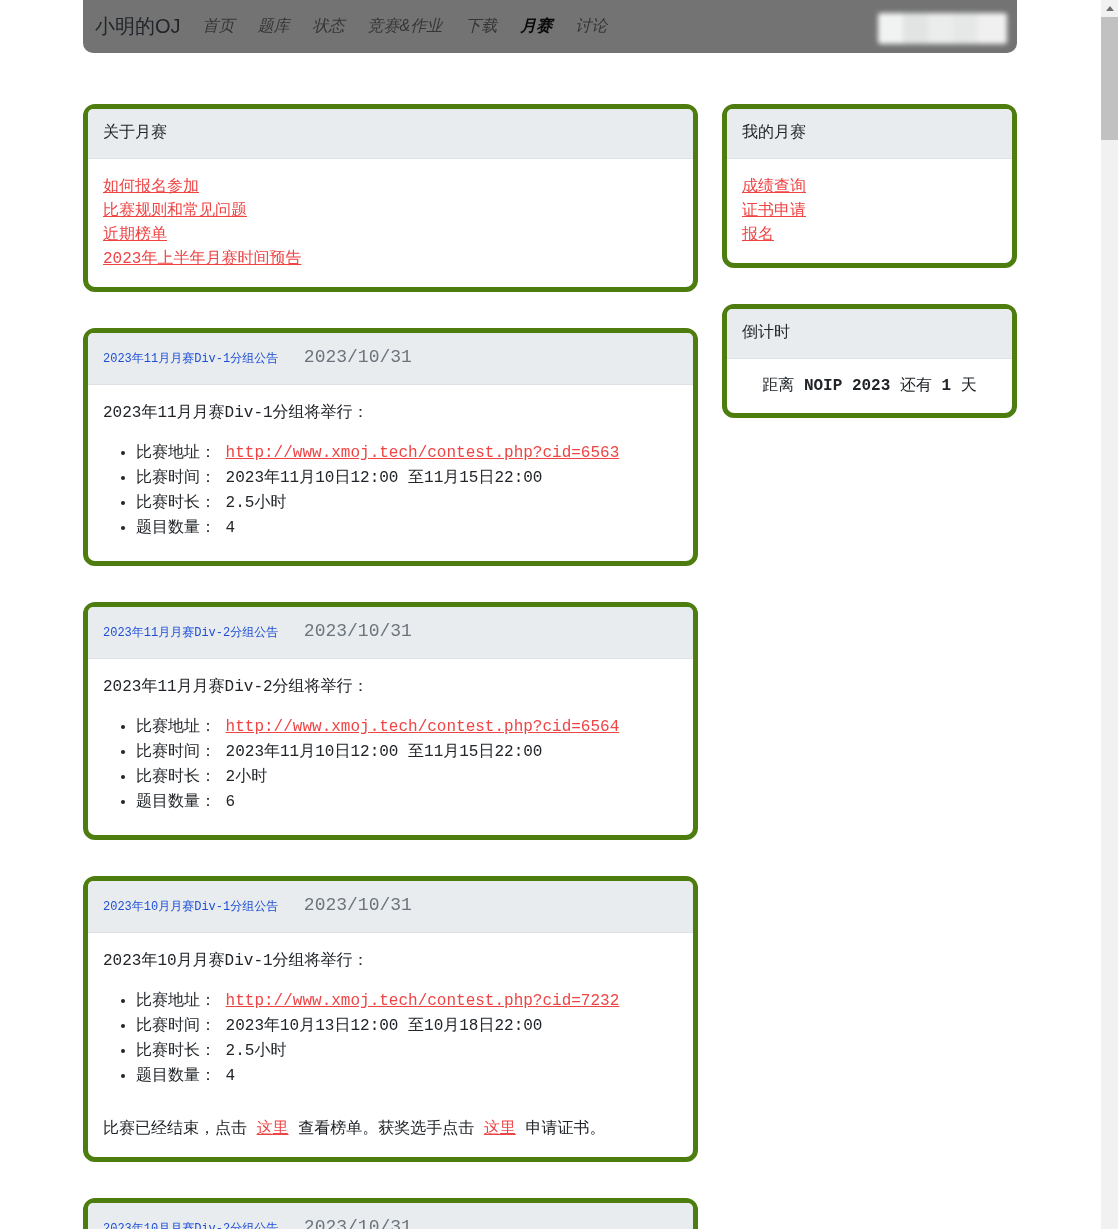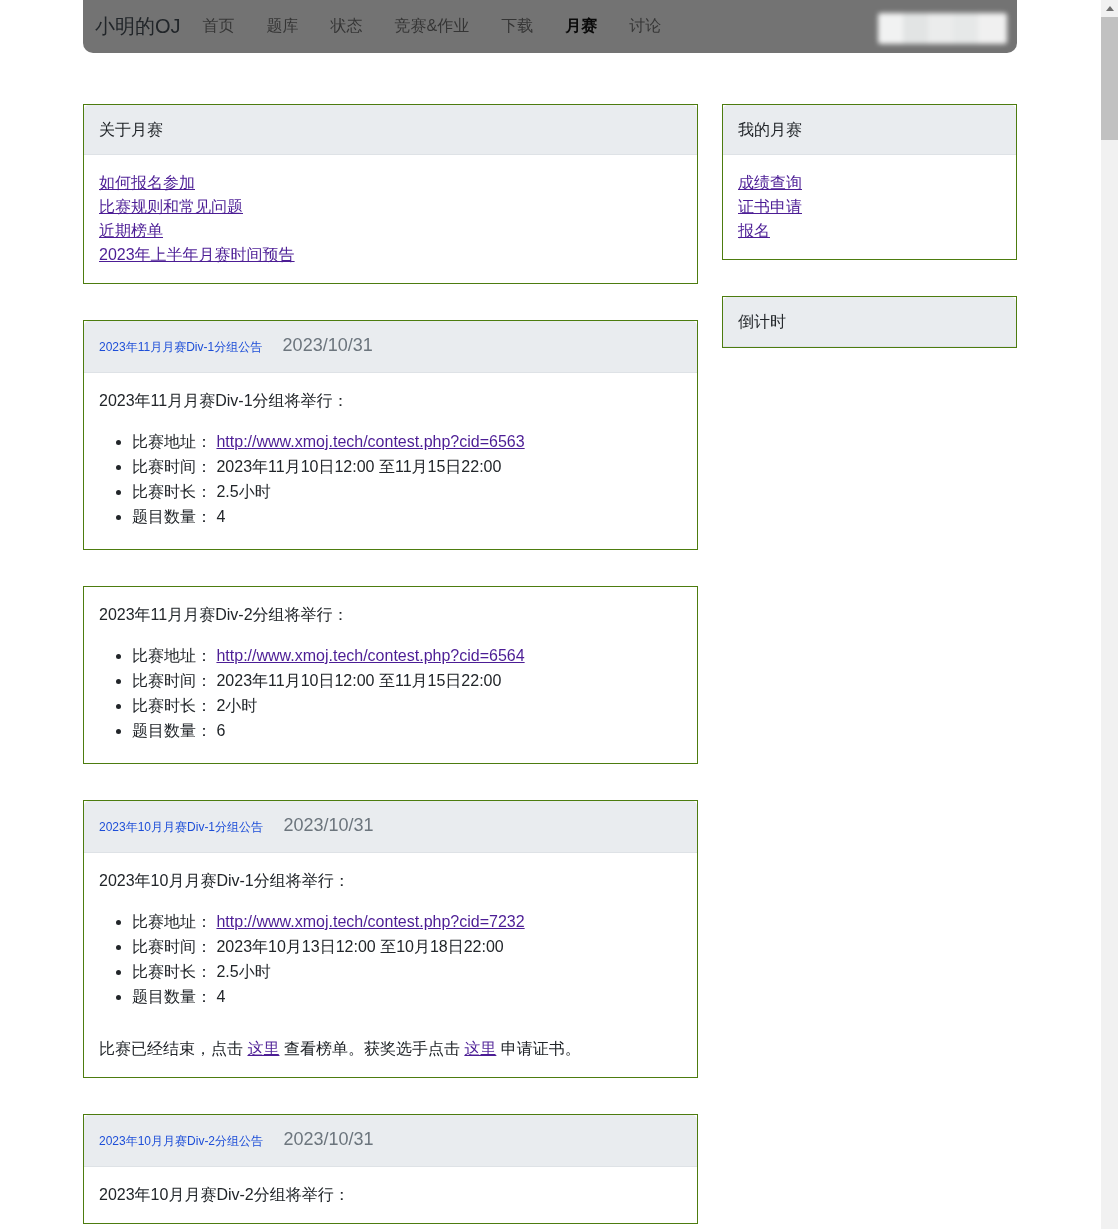--- a/index.html
+++ b/index.html
@@ -4,42 +4,42 @@
 <style>
   * { box-sizing: border-box; margin: 0; padding: 0; }
   html, body {
     width: 1118px; height: 1229px;
     overflow: hidden;
     background: #ffffff;
     font-family: "Liberation Sans", "DejaVu Sans", sans-serif;
     color: #212529;
     font-size: 16px;
   }
-  a { color: #4c1d95; text-decoration: underline; cursor: pointer; }
+  a { color: #ef4444; text-decoration: underline; cursor: pointer; }
 
   
   .navbar {
     position: relative;
     width: 934px;
     margin: 0 auto 0 83px;
     height: 53px;
     background: #737373;
     border-radius: 0 0 10px 10px;
     display: flex;
     align-items: center;
     padding: 0 12px;
   }
   .brand {
     font-size: 20px;
     color: #212529;
     text-decoration: none;
     margin-right: 22px;
     white-space: nowrap;
   }
-  .nav-items { display: flex; align-items: center; gap: 32px; list-style: none; }
+  .nav-items { display: flex; align-items: center; gap: 23px; list-style: none; font-style: italic; }
   .nav-item {
     color: rgba(0,0,0,0.55);
     font-size: 16px;
     text-decoration: none;
     white-space: nowrap;
     cursor: pointer;
   }
   .nav-item.active { color: rgba(0,0,0,0.92); font-weight: 700; }
   .censor {
     position: absolute;
@@ -59,23 +59,24 @@
     display: flex;
     gap: 24px;
     align-items: flex-start;
   }
   .col-left  { flex: 0 0 615px; }
   .col-right { flex: 1; }
 
   
   .card {
     background: #fff;
-    border: 1px solid #4d7c0f;
-    border-radius: 0;
+    border: 5px solid #4d7c0f;
+    border-radius: 12px;
     margin-bottom: 36px;
+    font-family: Liberation Mono, monospace;
   }
   .card-header {
     background: #e9ecef;
     border-bottom: 1px solid #dee2e6;
     border-radius: 5px 5px 0 0;
     padding: 12px 15px;
     line-height: 25px;
   }
   .card-body { padding: 16px 15px; }
 
@@ -173,20 +174,24 @@
           </li>
           <li>
             <span>题目数量：</span>
             <span>4</span>
           </li>
         </ul>
       </div>
     </div>
 
     <div class="card">
+      <div class="card-header">
+        <span class="ann-title">2023年11月月赛Div-2分组公告</span>
+        <span class="ann-date">2023/10/31</span>
+      </div>
       <div class="card-body">
         <p class="intro">2023年11月月赛Div-2分组将举行：</p>
         <ul class="detail-list">
           <li>
             <span>比赛地址：</span>
             <a>http://www.xmoj.tech/contest.php?cid=6564</a>
           </li>
           <li>
             <span>比赛时间：</span>
             <span>2023年11月10日12:00 至11月15日22:00</span>
@@ -260,20 +265,27 @@
         <div><a>成绩查询</a></div>
         <div><a>证书申请</a></div>
         <div><a>报名</a></div>
       </div>
     </div>
 
     <div class="card">
       <div class="card-header">
         <span>倒计时</span>
       </div>
+      <div class="countdown-body">
+        <span>距离</span>
+        <b>NOIP 2023</b>
+        <span>还有</span>
+        <b>1</b>
+        <span>天</span>
+      </div>
     </div>
 
   </div>
 </div>
 
 <div class="scrollbar">
   <div class="scroll-up">
     <div class="scroll-up-arrow"></div>
   </div>
   <div class="scroll-thumb"></div>

